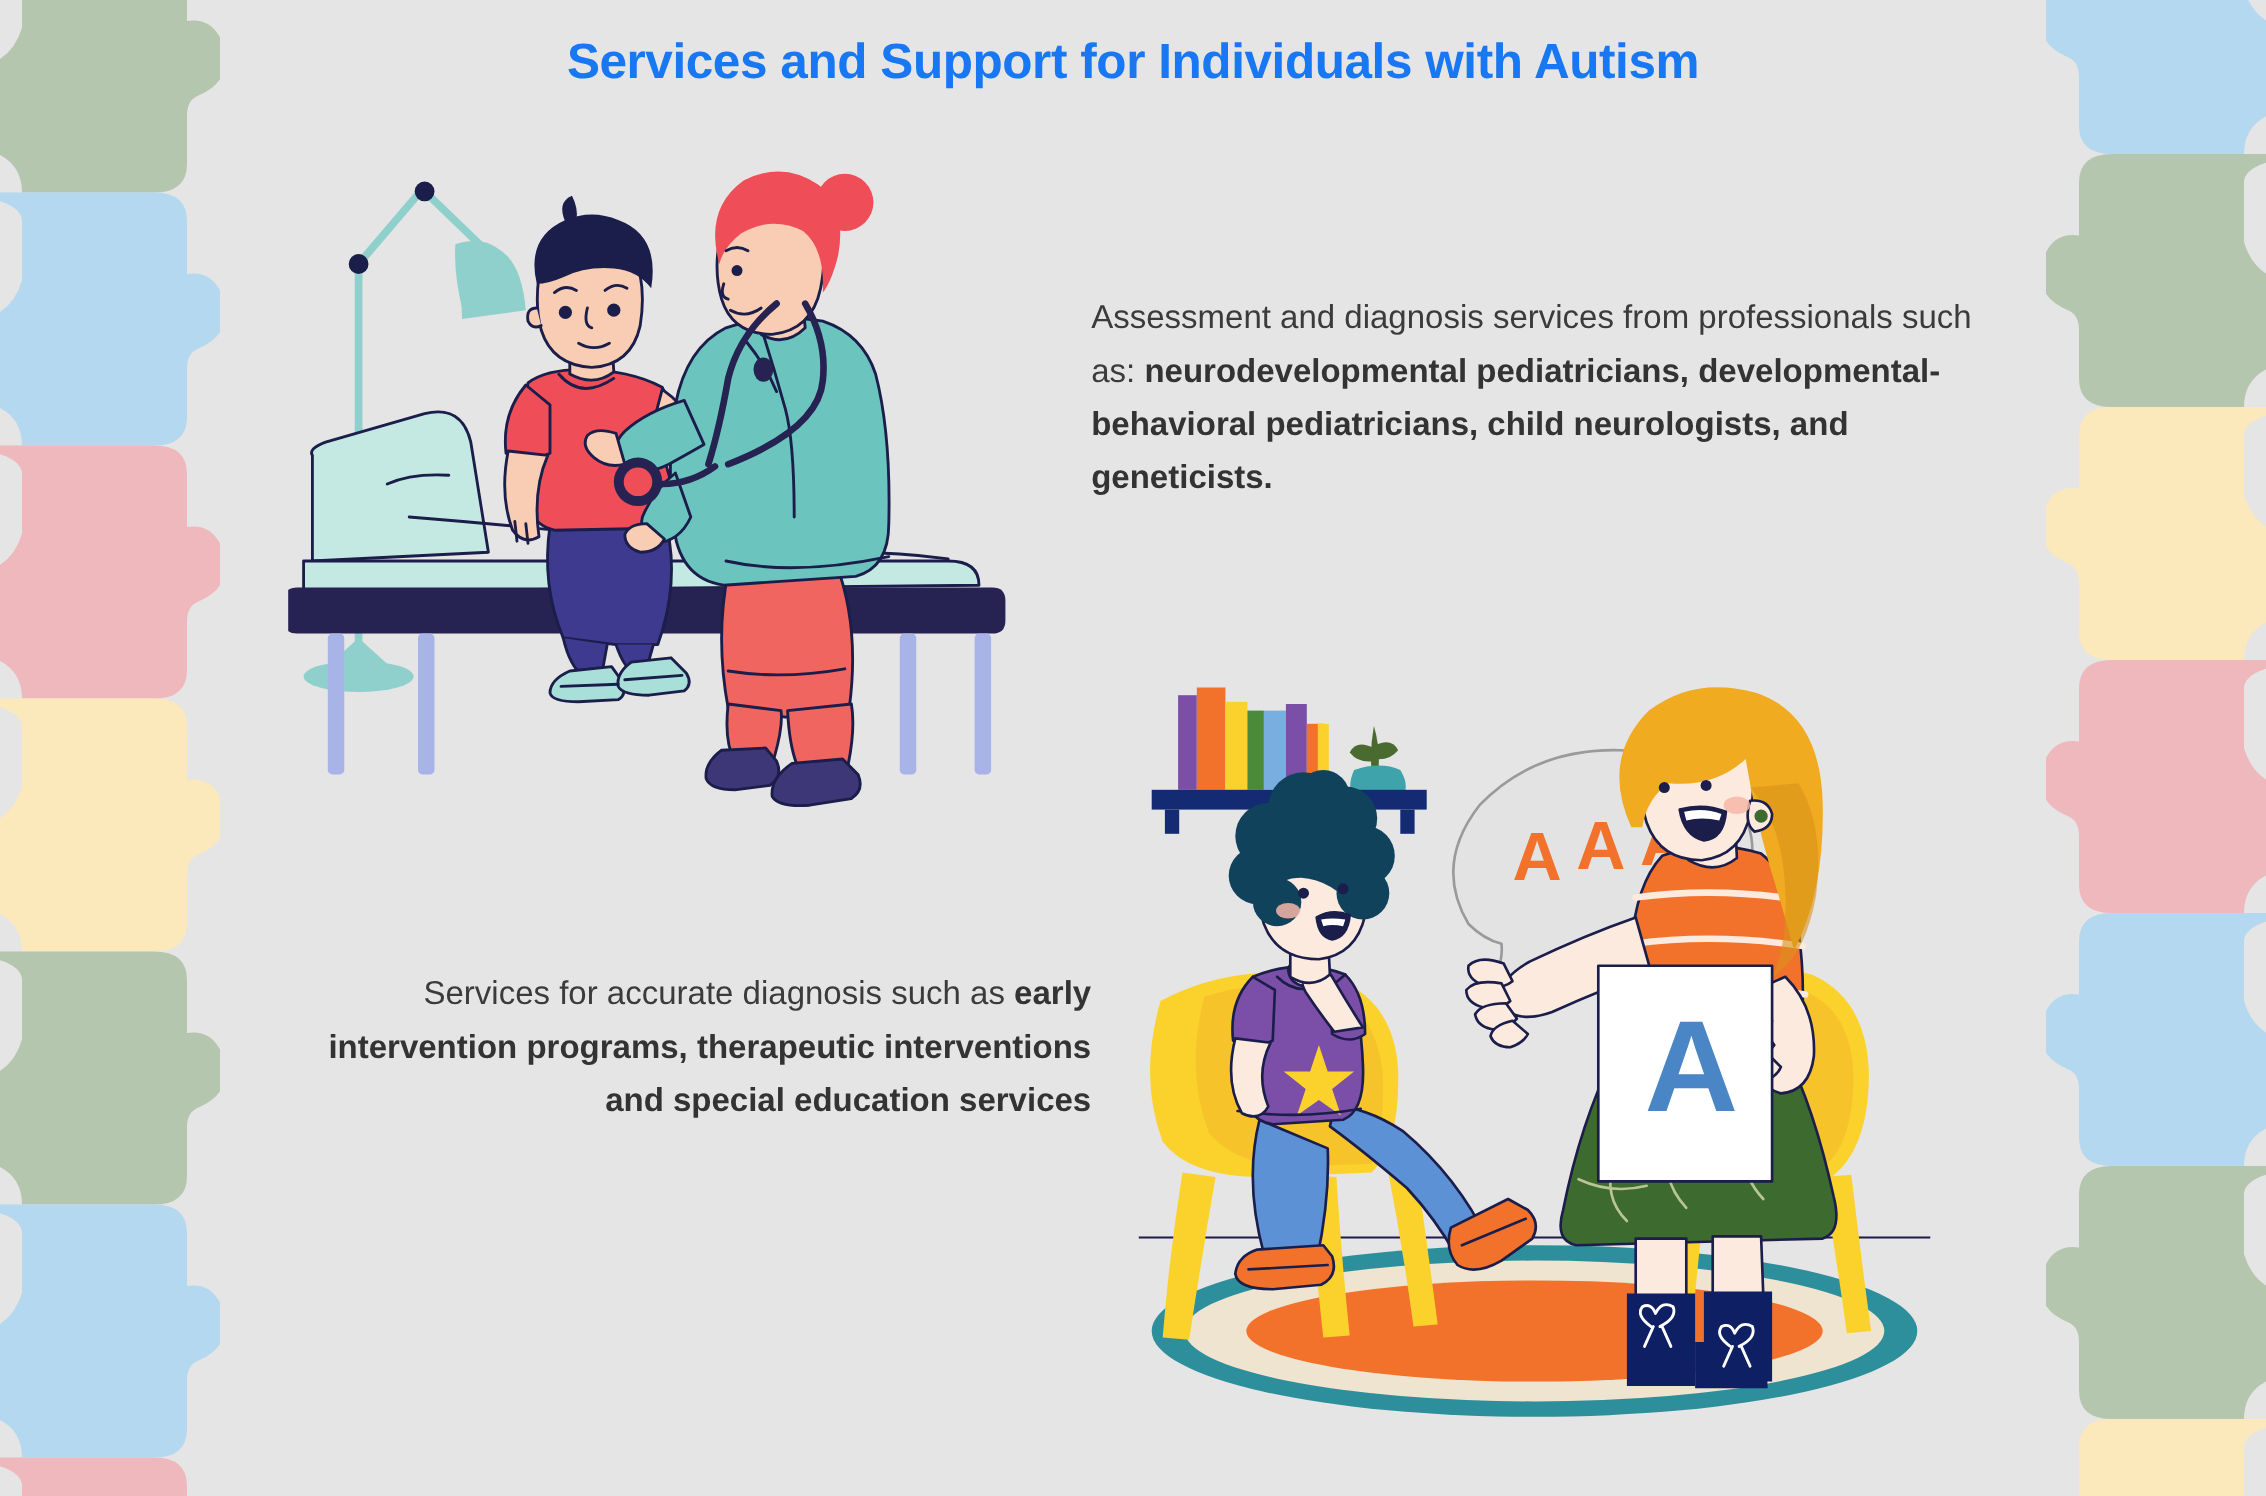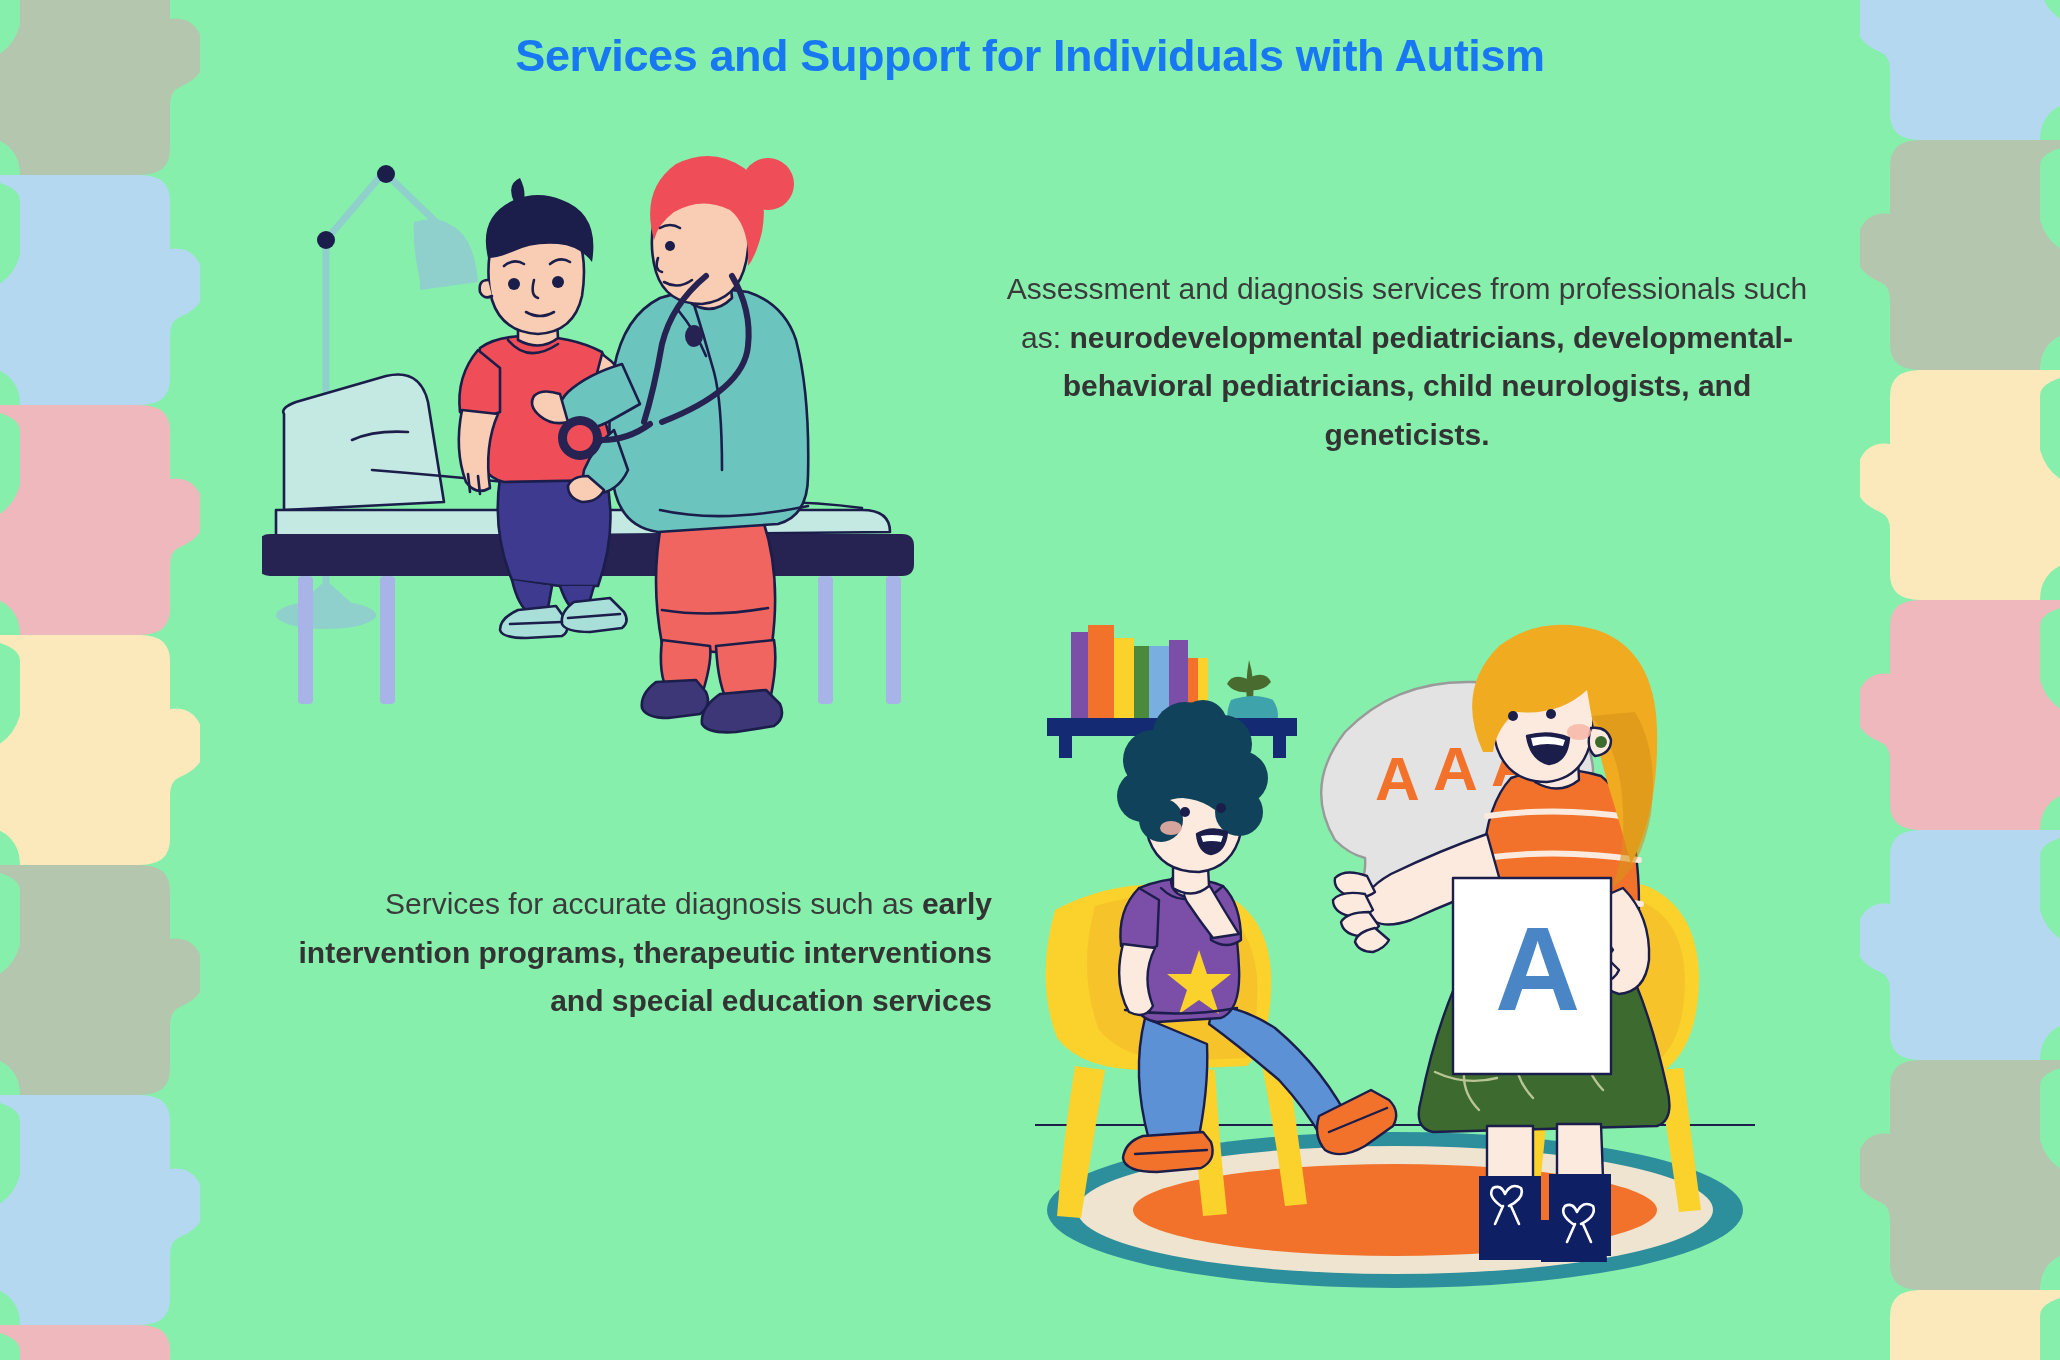--- a/index.html
+++ b/index.html
@@ -5,21 +5,21 @@
   * { margin:0; padding:0; box-sizing:border-box; }
   html, body {
     width:2060px; height:1360px;
     background:#ffffff;
     font-family:"Liberation Sans", sans-serif;
     overflow:hidden;
   }
   #page {
     position:relative;
     width:2060px; height:1360px;
-    background:#86efac;
+    background:#e5e5e5;
     overflow:hidden;
   }
 
   
   .puzzle-col { position:absolute; top:0; width:200px; height:1360px; }
   .puzzle-col.left  { left:0; }
   .puzzle-col.right { right:0; }
   .puzzle-col svg { display:block; width:100%; height:100%; }
 
   
@@ -38,21 +38,21 @@
     position:absolute;
     color:#3b3b3b;
     font-size:30px;
     line-height:1.62;
     font-weight:400;
   }
   .para b { font-weight:700; color:#333333; }
 
   #para-right {
     left:992px; top:265px; width:830px;
-    text-align:center;
+    text-align:left;
   }
   #para-left {
     left:250px; top:880px; width:742px;
     text-align:right;
   }
 
   
   .illo { position:absolute; }
   #illo-doctor { left:262px; top:140px; width:680px; height:600px; }
   #illo-therapy { left:1035px; top:620px; width:720px; height:680px; }

